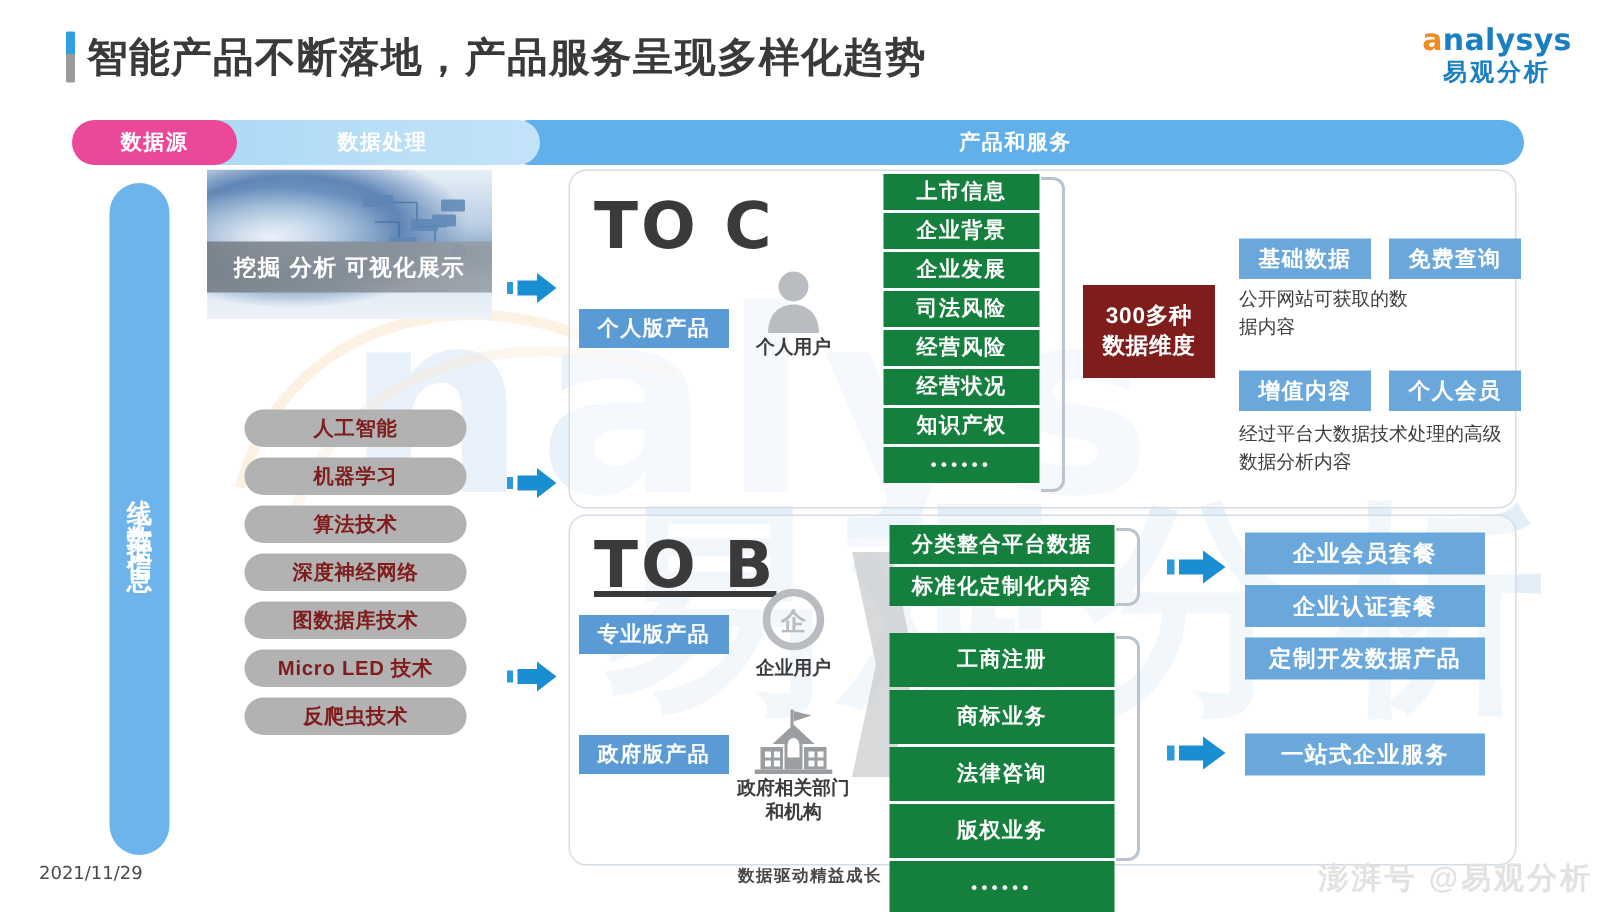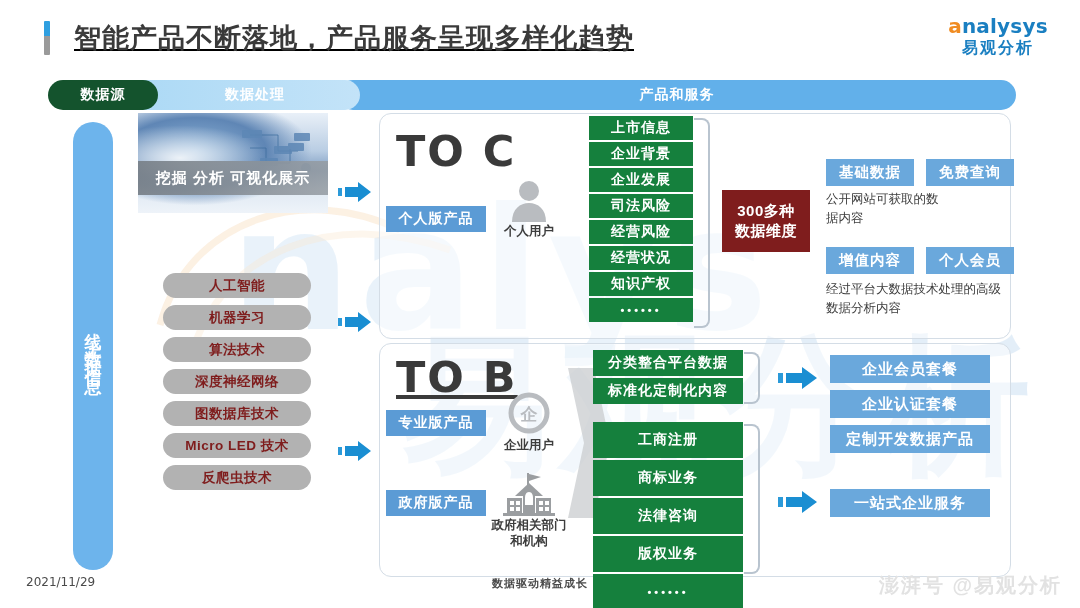--- a/index.html
+++ b/index.html
@@ -14,35 +14,35 @@
   
   .wm-swirl{position:absolute;left:150px;top:175px;width:330px;height:200px;
     pointer-events:none;opacity:.55;}
   .wm-big{position:absolute;left:230px;top:185px;font-size:170px;line-height:1;
     color:#cfe4f5;opacity:.45;font-weight:700;letter-spacing:8px;
     font-family:"DejaVu Sans",sans-serif;pointer-events:none;white-space:nowrap;}
   .wm-cn{position:absolute;left:400px;top:330px;font-size:150px;line-height:1;
     color:#c9dff2;opacity:.5;font-weight:700;letter-spacing:10px;pointer-events:none;white-space:nowrap;}
 
   
-  .title-wrap{position:absolute;left:44px;top:20px;display:flex;align-items:center;gap:24px;text-decoration:underline;}
+  .title-wrap{position:absolute;left:44px;top:20px;display:flex;align-items:center;gap:8px;}
   .title-bar{width:6px;height:34px;background:linear-gradient(180deg,#2f9fe0 0%,#2f9fe0 45%,#9a9a9a 45%,#9a9a9a 100%);border-radius:1px;}
   .title-txt{font-size:27px;font-weight:700;color:#3a3a3a;letter-spacing:1px;white-space:nowrap;}
 
   .logo{position:absolute;right:22px;top:16px;text-align:center;width:120px;}
   .logo-top{font-size:20px;font-weight:700;color:#1a7fc1;letter-spacing:.2px;line-height:1.05;
     font-family:"DejaVu Sans",sans-serif;}
   .logo-top .swoosh{color:#f08c22;}
   .logo-cn{font-size:16px;font-weight:700;color:#1a7fc1;letter-spacing:2px;margin-top:1px;}
 
   
   .band{position:absolute;left:48px;top:80px;width:968px;height:30px;}
   .band-seg{position:absolute;top:0;height:30px;border-radius:15px;display:flex;align-items:center;justify-content:center;
     color:#fff;font-weight:700;font-size:14px;letter-spacing:1px;}
-  .seg1{left:0;width:110px;background:#14532d;z-index:3;}
+  .seg1{left:0;width:110px;background:#ec4899;z-index:3;}
   .seg2{left:52px;width:260px;background:linear-gradient(90deg,#a9d8f5 0%,#c3e3f8 100%);z-index:2;color:#fff;
     justify-content:center;padding-left:50px;box-sizing:border-box;}
   .seg3{left:290px;width:678px;background:#62b0ea;z-index:1;}
 
   
   .vcol{position:absolute;left:73px;top:122px;width:40px;height:448px;border-radius:20px;
     background:#6db4ec;display:flex;align-items:center;justify-content:center;}
   .vcol span{writing-mode:vertical-rl;text-orientation:upright;color:#fff;font-weight:700;
     font-size:17px;letter-spacing:9px;}
 

